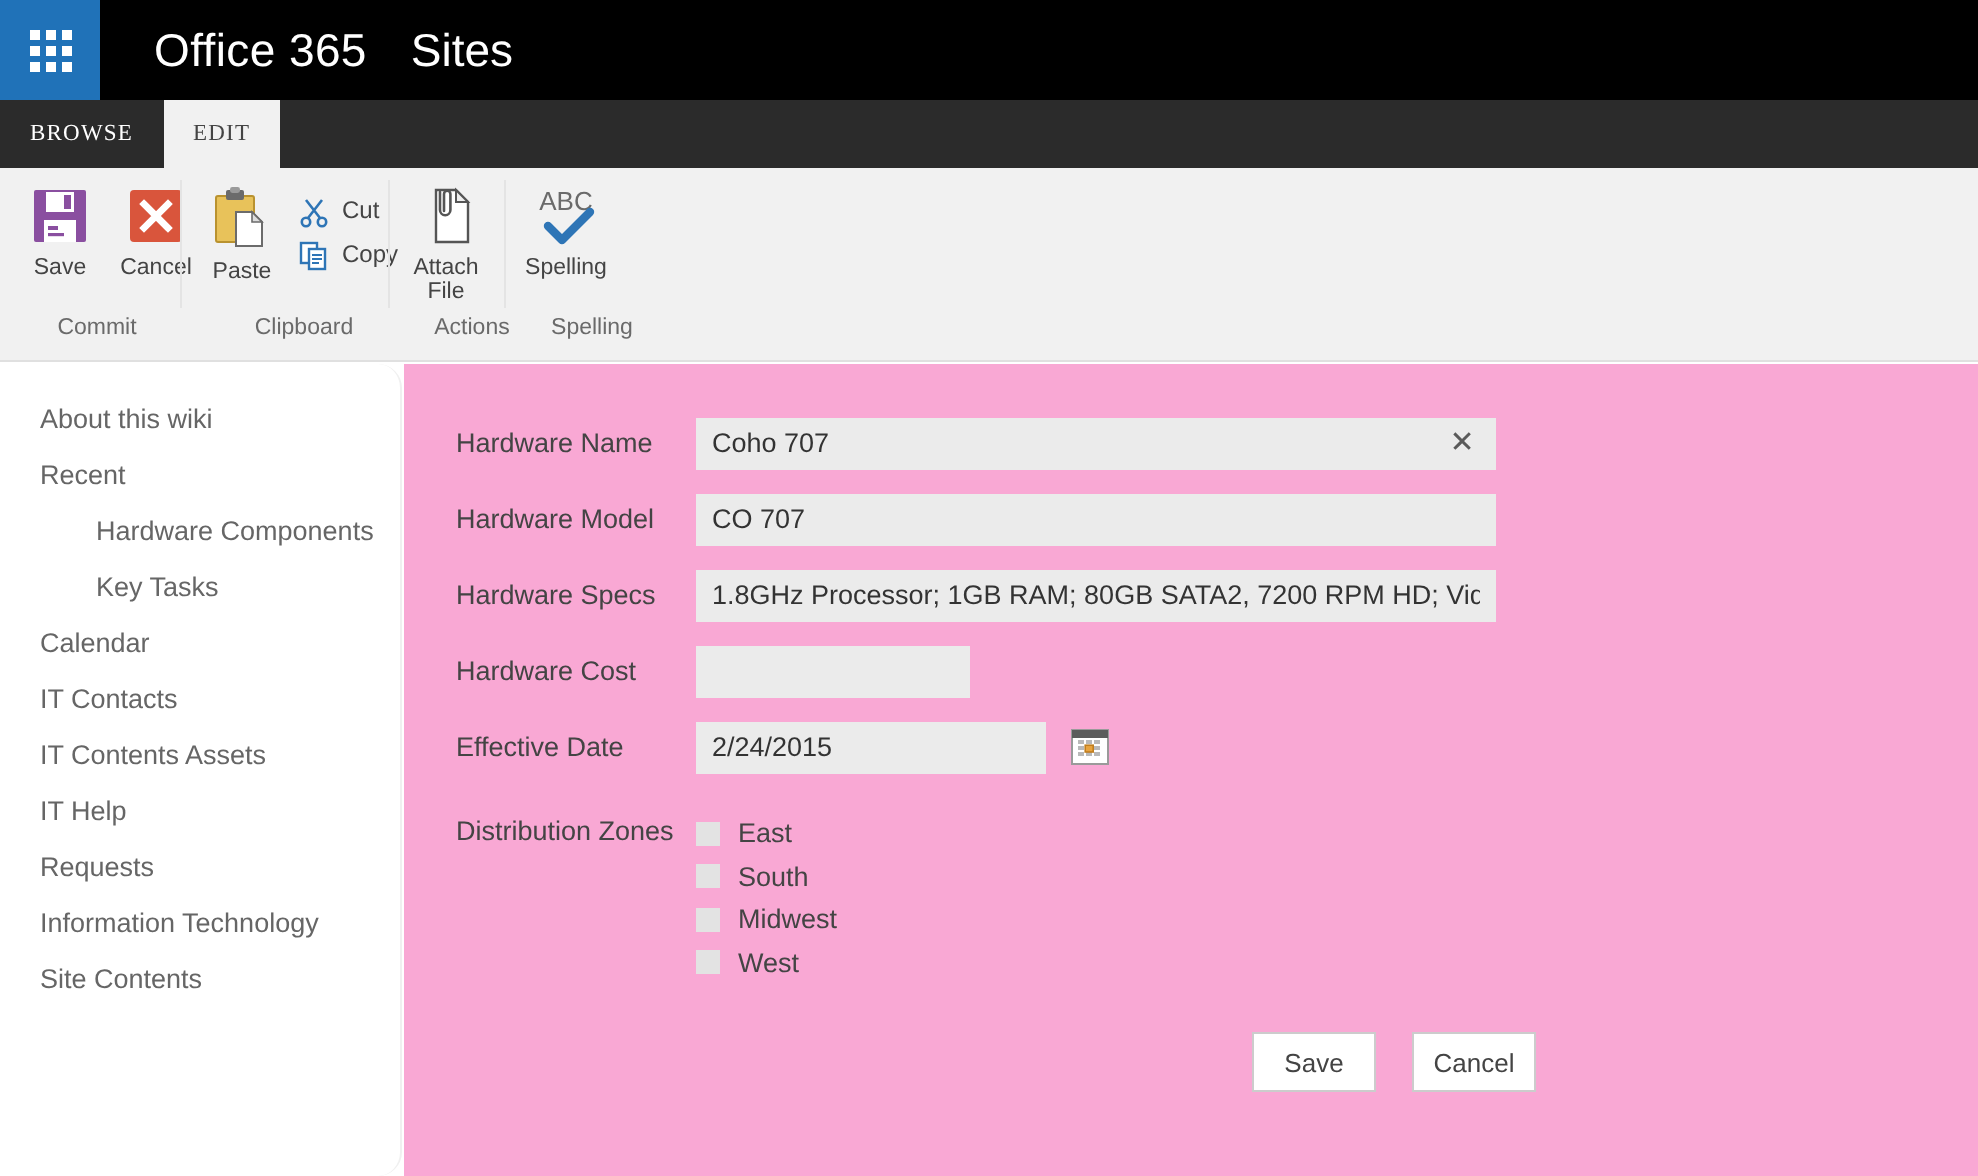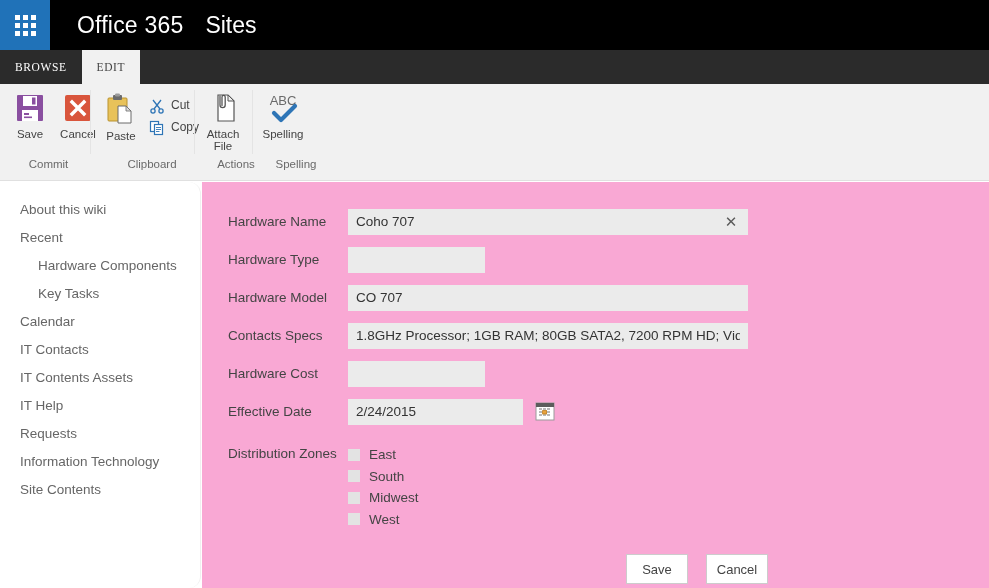--- a/index.html
+++ b/index.html
@@ -130,21 +130,21 @@
     padding-top: 13px;
     border-radius: 12px;
   }
   .nav-item {
     font-size: 13.5px;
     color: #666666;
     padding: 6.5px 0 6.5px 20px;
     cursor: pointer;
     white-space: nowrap;
   }
-  .nav-item.child { padding-left: 38px; }
+  .nav-item.child { padding-left: 48px; }
 
   
   .content {
     position: absolute; top: 182px; left: 202px;
     width: 787px; height: 406px;
     background: #f9a8d4;
   }
   .form-row {
     display: flex; align-items: flex-start;
     margin-bottom: 12px;
@@ -350,36 +350,30 @@
   <div style="padding:27px 0 0 26px;">
 
     <div class="form-row">
       <div class="f-label">Hardware Name</div>
       <div class="f-field">
         <input class="f-input wide" type="text" value="Coho 707" style="">
         <div class="clear-x">✕</div>
       </div>
     </div>
 
-    <div class="form-row">
-      <div class="f-label">Hardware Type</div>
-      <div class="f-field">
-        <input class="f-input short" type="text" value="" style="">
-      </div>
-    </div>
 
     <div class="form-row">
       <div class="f-label">Hardware Model</div>
       <div class="f-field">
         <input class="f-input wide" type="text" value="CO 707" style="">
       </div>
     </div>
 
     <div class="form-row">
-      <div class="f-label">Contacts Specs</div>
+      <div class="f-label">Hardware Specs</div>
       <div class="f-field">
         <input class="f-input wide" type="text" value="1.8GHz Processor; 1GB RAM; 80GB SATA2, 7200 RPM HD; Video On" style="">
       </div>
     </div>
 
     <div class="form-row">
       <div class="f-label">Hardware Cost</div>
       <div class="f-field">
         <input class="f-input short" type="text" value="" style="">
       </div>

